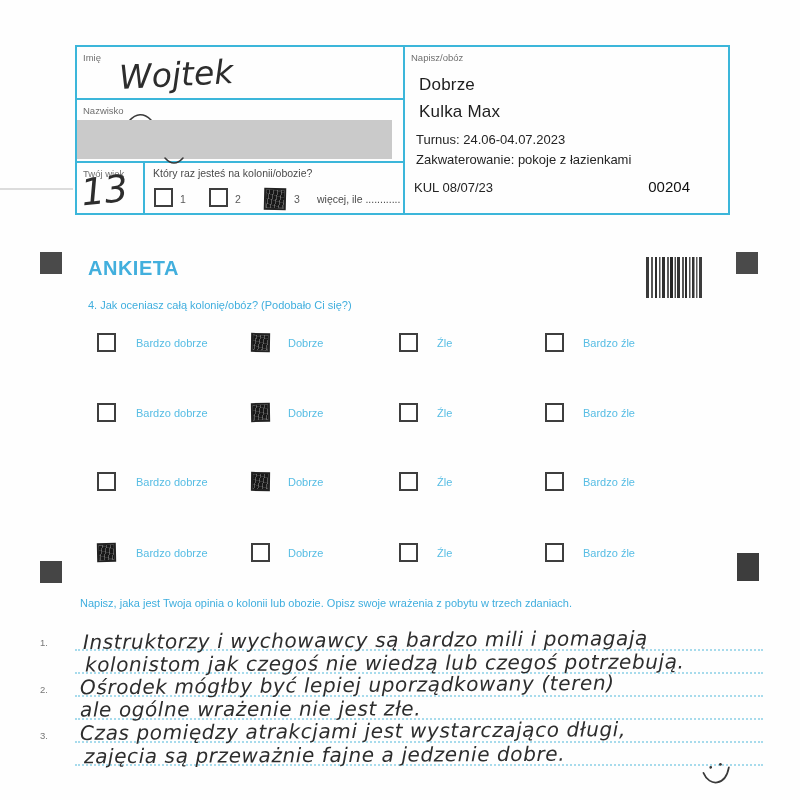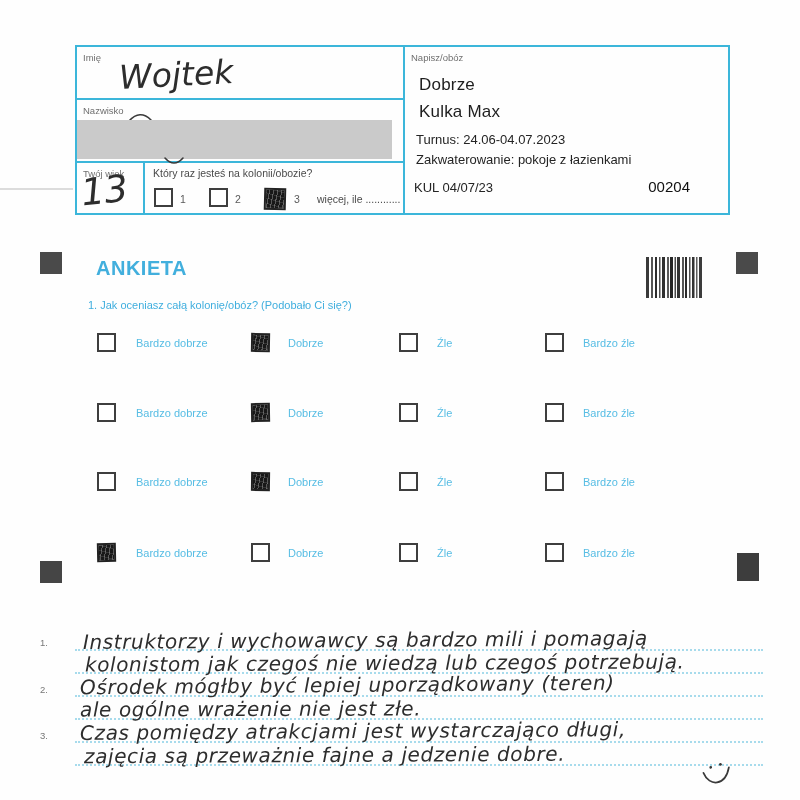--- a/index.html
+++ b/index.html
@@ -44,21 +44,21 @@
   .camp-number{position:absolute;right:38px;top:131px;font-size:15px;font-weight:normal;color:#111;}
   
   .reg{position:absolute;width:22px;height:22px;background:#4a4a4a;}
   .reg-tl{left:40px;top:252px}
   .reg-tr{left:736px;top:252px}
   .reg-bl{left:40px;top:561px;background:#454545}
   .reg-br{left:737px;top:553px;height:28px;background:#3d3d3d}
   .barcode{position:absolute;left:646px;top:257px;}
   .scanline{position:absolute;left:0;top:188px;width:73px;height:2px;background:#dcdcdc;}
   
-  .title{position:absolute;left:96px;top:257px;font-size:20px;font-weight:bold;color:#42afdd;letter-spacing:.5px;}
+  .title{position:absolute;left:88px;top:257px;font-size:20px;font-weight:bold;color:#42afdd;letter-spacing:.5px;}
   .question{position:absolute;left:88px;font-size:11px;color:#3faede;}
   .q1{top:299px}.q2{top:370px}.q3{top:439px}.q4{top:510px}
   .optrow{position:absolute;left:0;width:800px;height:26px;}
   .r1{top:333px}.r2{top:403px}.r3{top:472px}.r4{top:543px}
   .opt-cb{top:0;}
   .c1{left:97px}.c2{left:251px}.c3{left:399px}.c4{left:545px}
   .opt-lbl{position:absolute;top:4px;font-size:11px;color:#57bde4;}
   .l1{left:136px}.l2{left:288px}.l3{left:437px}.l4{left:583px}
   
   .prompt{position:absolute;left:80px;top:597px;font-size:11px;color:#3faede;}
@@ -111,21 +111,21 @@
     <span class="vnum" style="left:158px">2</span>
     <div class="cb vcb checked" style="left:187px;width:22px;height:22px;transform:rotate(1.5deg)"></div>
     <span class="vnum" style="left:217px">3</span>
     <span class="lab-more">więcej, ile ............</span>
 
     <span class="flabel lab-camp">Napisz/obóz</span>
     <span class="camp-name cn1">Dobrze</span>
     <span class="camp-name cn2">Kulka Max</span>
     <span class="camp-meta cm1">Turnus:  24.06-04.07.2023</span>
     <span class="camp-meta cm2">Zakwaterowanie:  pokoje z łazienkami</span>
-    <span class="camp-code">KUL 04/07/23</span>
+    <span class="camp-code">KUL 08/07/23</span>
     <span class="camp-number">00204</span>
   </div>
 
   <div class="reg reg-tl"></div>
   <div class="reg reg-tr"></div>
   <div class="reg reg-bl"></div>
   <div class="reg reg-br"></div>
 
   <svg class="barcode" width="57" height="41" viewBox="0 0 57 41">
     <rect x="0" y="0" width="3" height="41" fill="#3a3a3a"></rect>
@@ -140,21 +140,21 @@
     <rect x="36" y="0" width="2" height="41" fill="#565656"></rect>
     <rect x="39" y="0" width="2" height="41" fill="#2b2b2b"></rect>
     <rect x="43" y="0" width="1.5" height="41" fill="#4f4f4f"></rect>
     <rect x="46" y="0" width="2.5" height="41" fill="#333"></rect>
     <rect x="50" y="0" width="1.5" height="41" fill="#5c5c5c"></rect>
     <rect x="53" y="0" width="3" height="41" fill="#3c3c3c"></rect>
   </svg>
 
   <div class="title">ANKIETA</div>
 
-  <div class="question q1">1. Jak oceniasz całą kolonię/obóz? (Podobało Ci się?)</div>
+  <div class="question q1">4. Jak oceniasz całą kolonię/obóz? (Podobało Ci się?)</div>
   <div class="optrow r1">
     <div class="cb opt-cb c1"></div>
     <span class="opt-lbl l1">Bardzo dobrze</span>
     <div class="cb opt-cb c2 checked" style="transform:rotate(1deg)"></div>
     <span class="opt-lbl l2">Dobrze</span>
     <div class="cb opt-cb c3"></div>
     <span class="opt-lbl l3">Źle</span>
     <div class="cb opt-cb c4"></div>
     <span class="opt-lbl l4">Bardzo źle</span>
   </div>
@@ -185,20 +185,21 @@
     <div class="cb opt-cb c1 checked" style="transform:rotate(-1.2deg)"></div>
     <span class="opt-lbl l1">Bardzo dobrze</span>
     <div class="cb opt-cb c2"></div>
     <span class="opt-lbl l2">Dobrze</span>
     <div class="cb opt-cb c3"></div>
     <span class="opt-lbl l3">Źle</span>
     <div class="cb opt-cb c4"></div>
     <span class="opt-lbl l4">Bardzo źle</span>
   </div>
 
+  <div class="prompt">Napisz, jaka jest Twoja opinia o kolonii lub obozie. Opisz swoje wrażenia z pobytu w trzech zdaniach.</div>
 
   <span class="lnum n1">1.</span>
   <span class="lnum n2">2.</span>
   <span class="lnum n3">3.</span>
 
   <div class="wline w1"></div>
   <div class="wline w2"></div>
   <div class="wline w3"></div>
   <div class="wline w4"></div>
   <div class="wline w5"></div>

